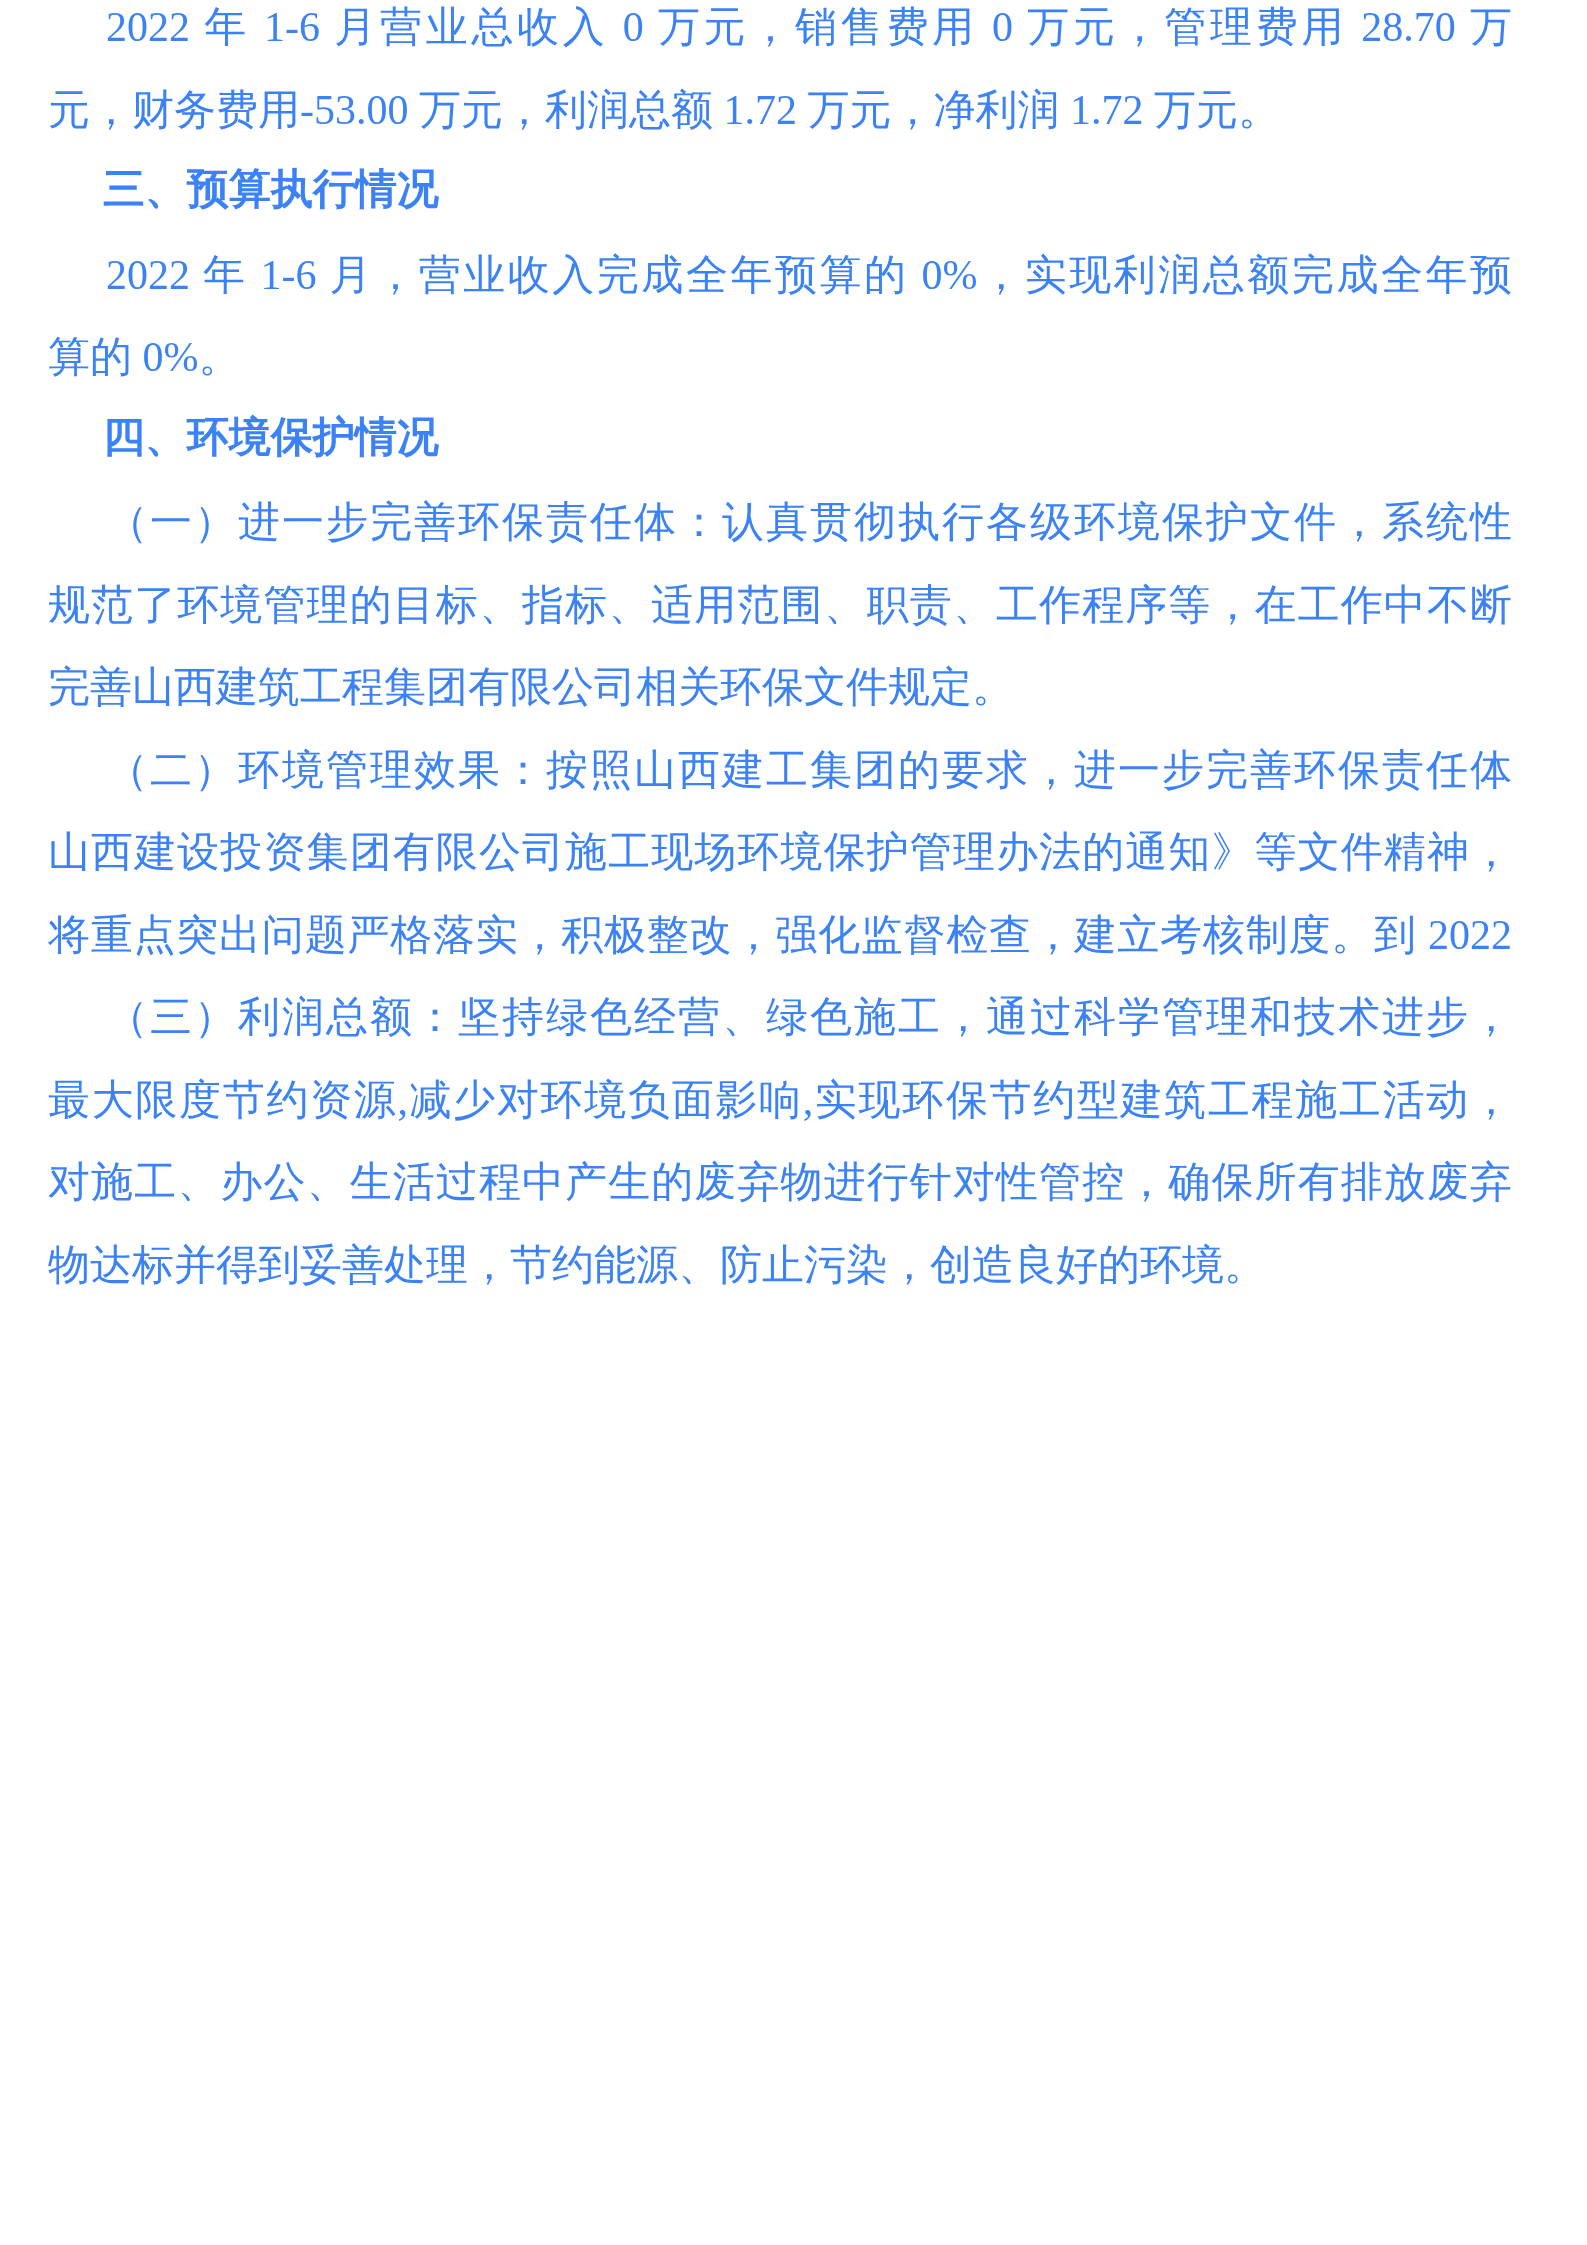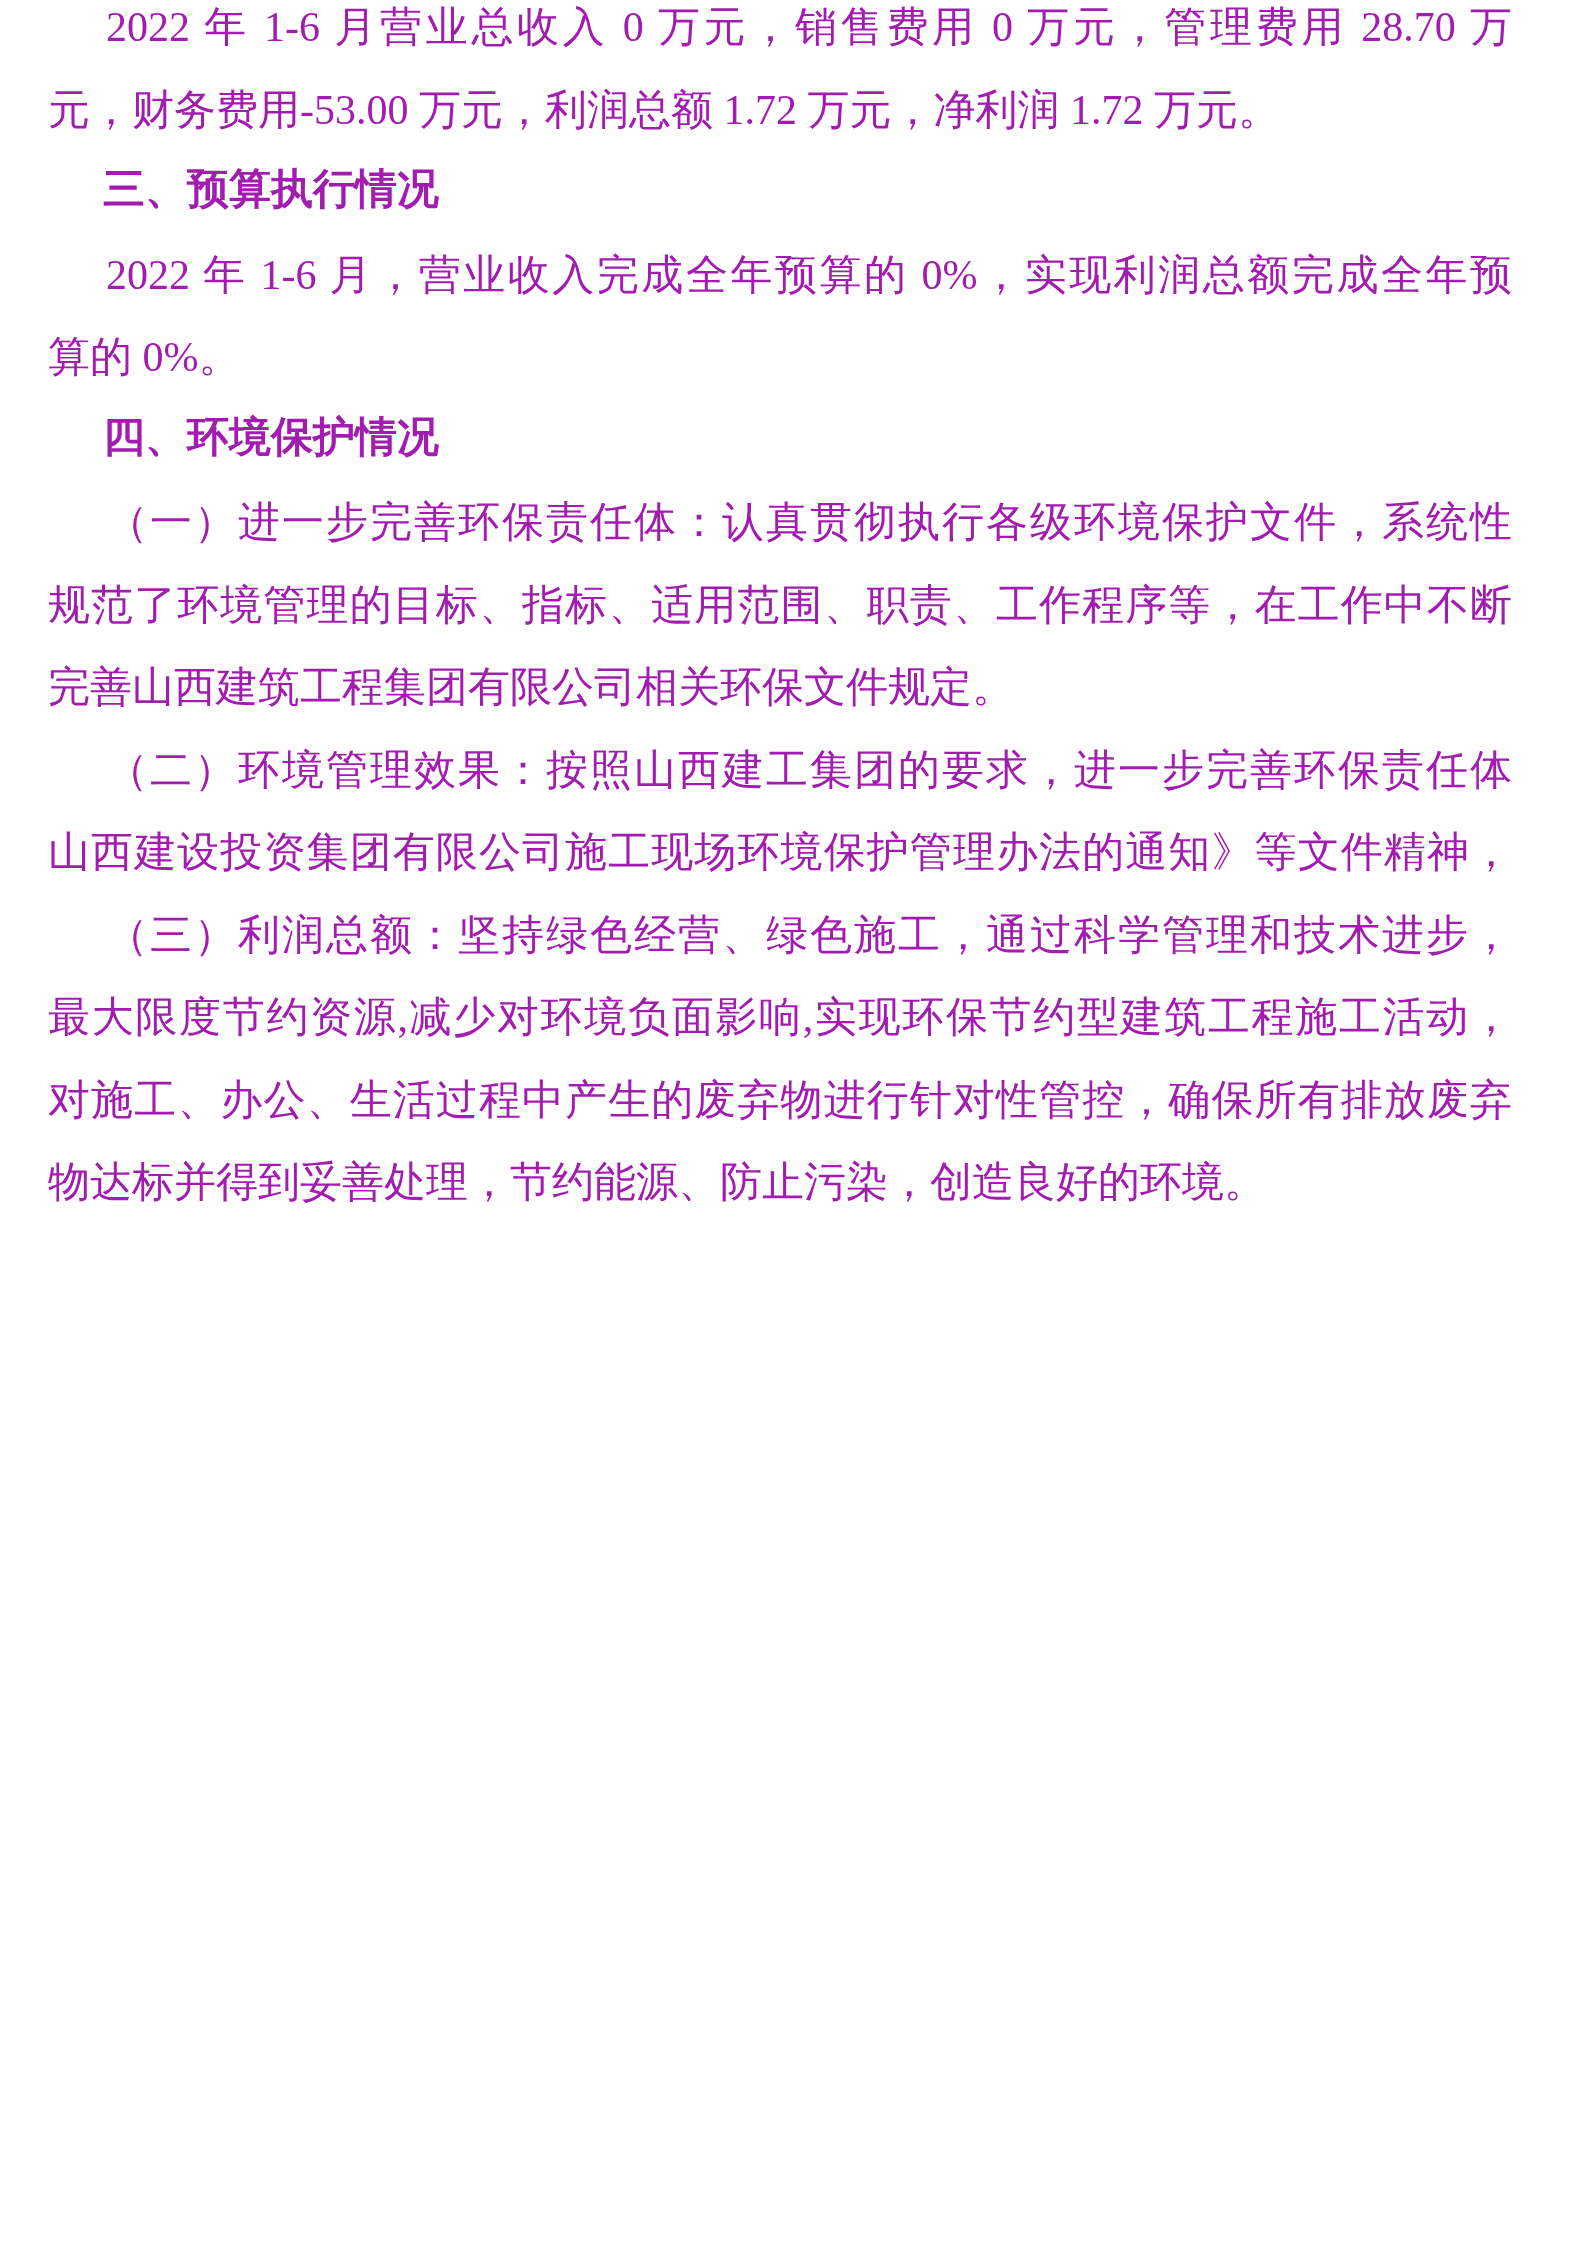--- a/index.html
+++ b/index.html
@@ -8,21 +8,21 @@
     background: #e8e8e8;
   }
   .page {
     position: relative;
     width: 1587px;
     height: 2245px;
     background: #ffffff;
     margin: 0 auto;
     overflow: hidden;
     font-family: "Liberation Serif", "DejaVu Serif", serif;
-    color: #a21caf;
+    color: #3b82f6;
   }
   .content {
     position: absolute;
     left: 48px;
     top: -14px;
     width: 1464px;
     font-size: 42px;
     line-height: 82.5px;
   }
   .line {
@@ -65,20 +65,21 @@
     <div class="line end">算的 0%。</div>
 
     <div class="line heading">四、环境保护情况</div>
 
     <div class="line full indent">（一）进一步完善环保责任体：认真贯彻执行各级环境保护文件，系统性</div>
     <div class="line full">规范了环境管理的目标、指标、适用范围、职责、工作程序等，在工作中不断</div>
     <div class="line end">完善山西建筑工程集团有限公司相关环保文件规定。</div>
 
     <div class="line full indent">（二）环境管理效果：按照山西建工集团的要求，进一步完善环保责任体</div>
     <div class="line full">山西建设投资集团有限公司施工现场环境保护管理办法的通知》等文件精神，</div>
+    <div class="line full">将重点突出问题严格落实，积极整改，强化监督检查，建立考核制度。到 2022</div>
 
     <div class="line full indent">（三）利润总额：坚持绿色经营、绿色施工，通过科学管理和技术进步，</div>
     <div class="line full">最大限度节约资源,减少对环境负面影响,实现环保节约型建筑工程施工活动，</div>
     <div class="line full">对施工、办公、生活过程中产生的废弃物进行针对性管控，确保所有排放废弃</div>
     <div class="line end">物达标并得到妥善处理，节约能源、防止污染，创造良好的环境。</div>
 
   </div>
 </div>
 
 </body></html>

